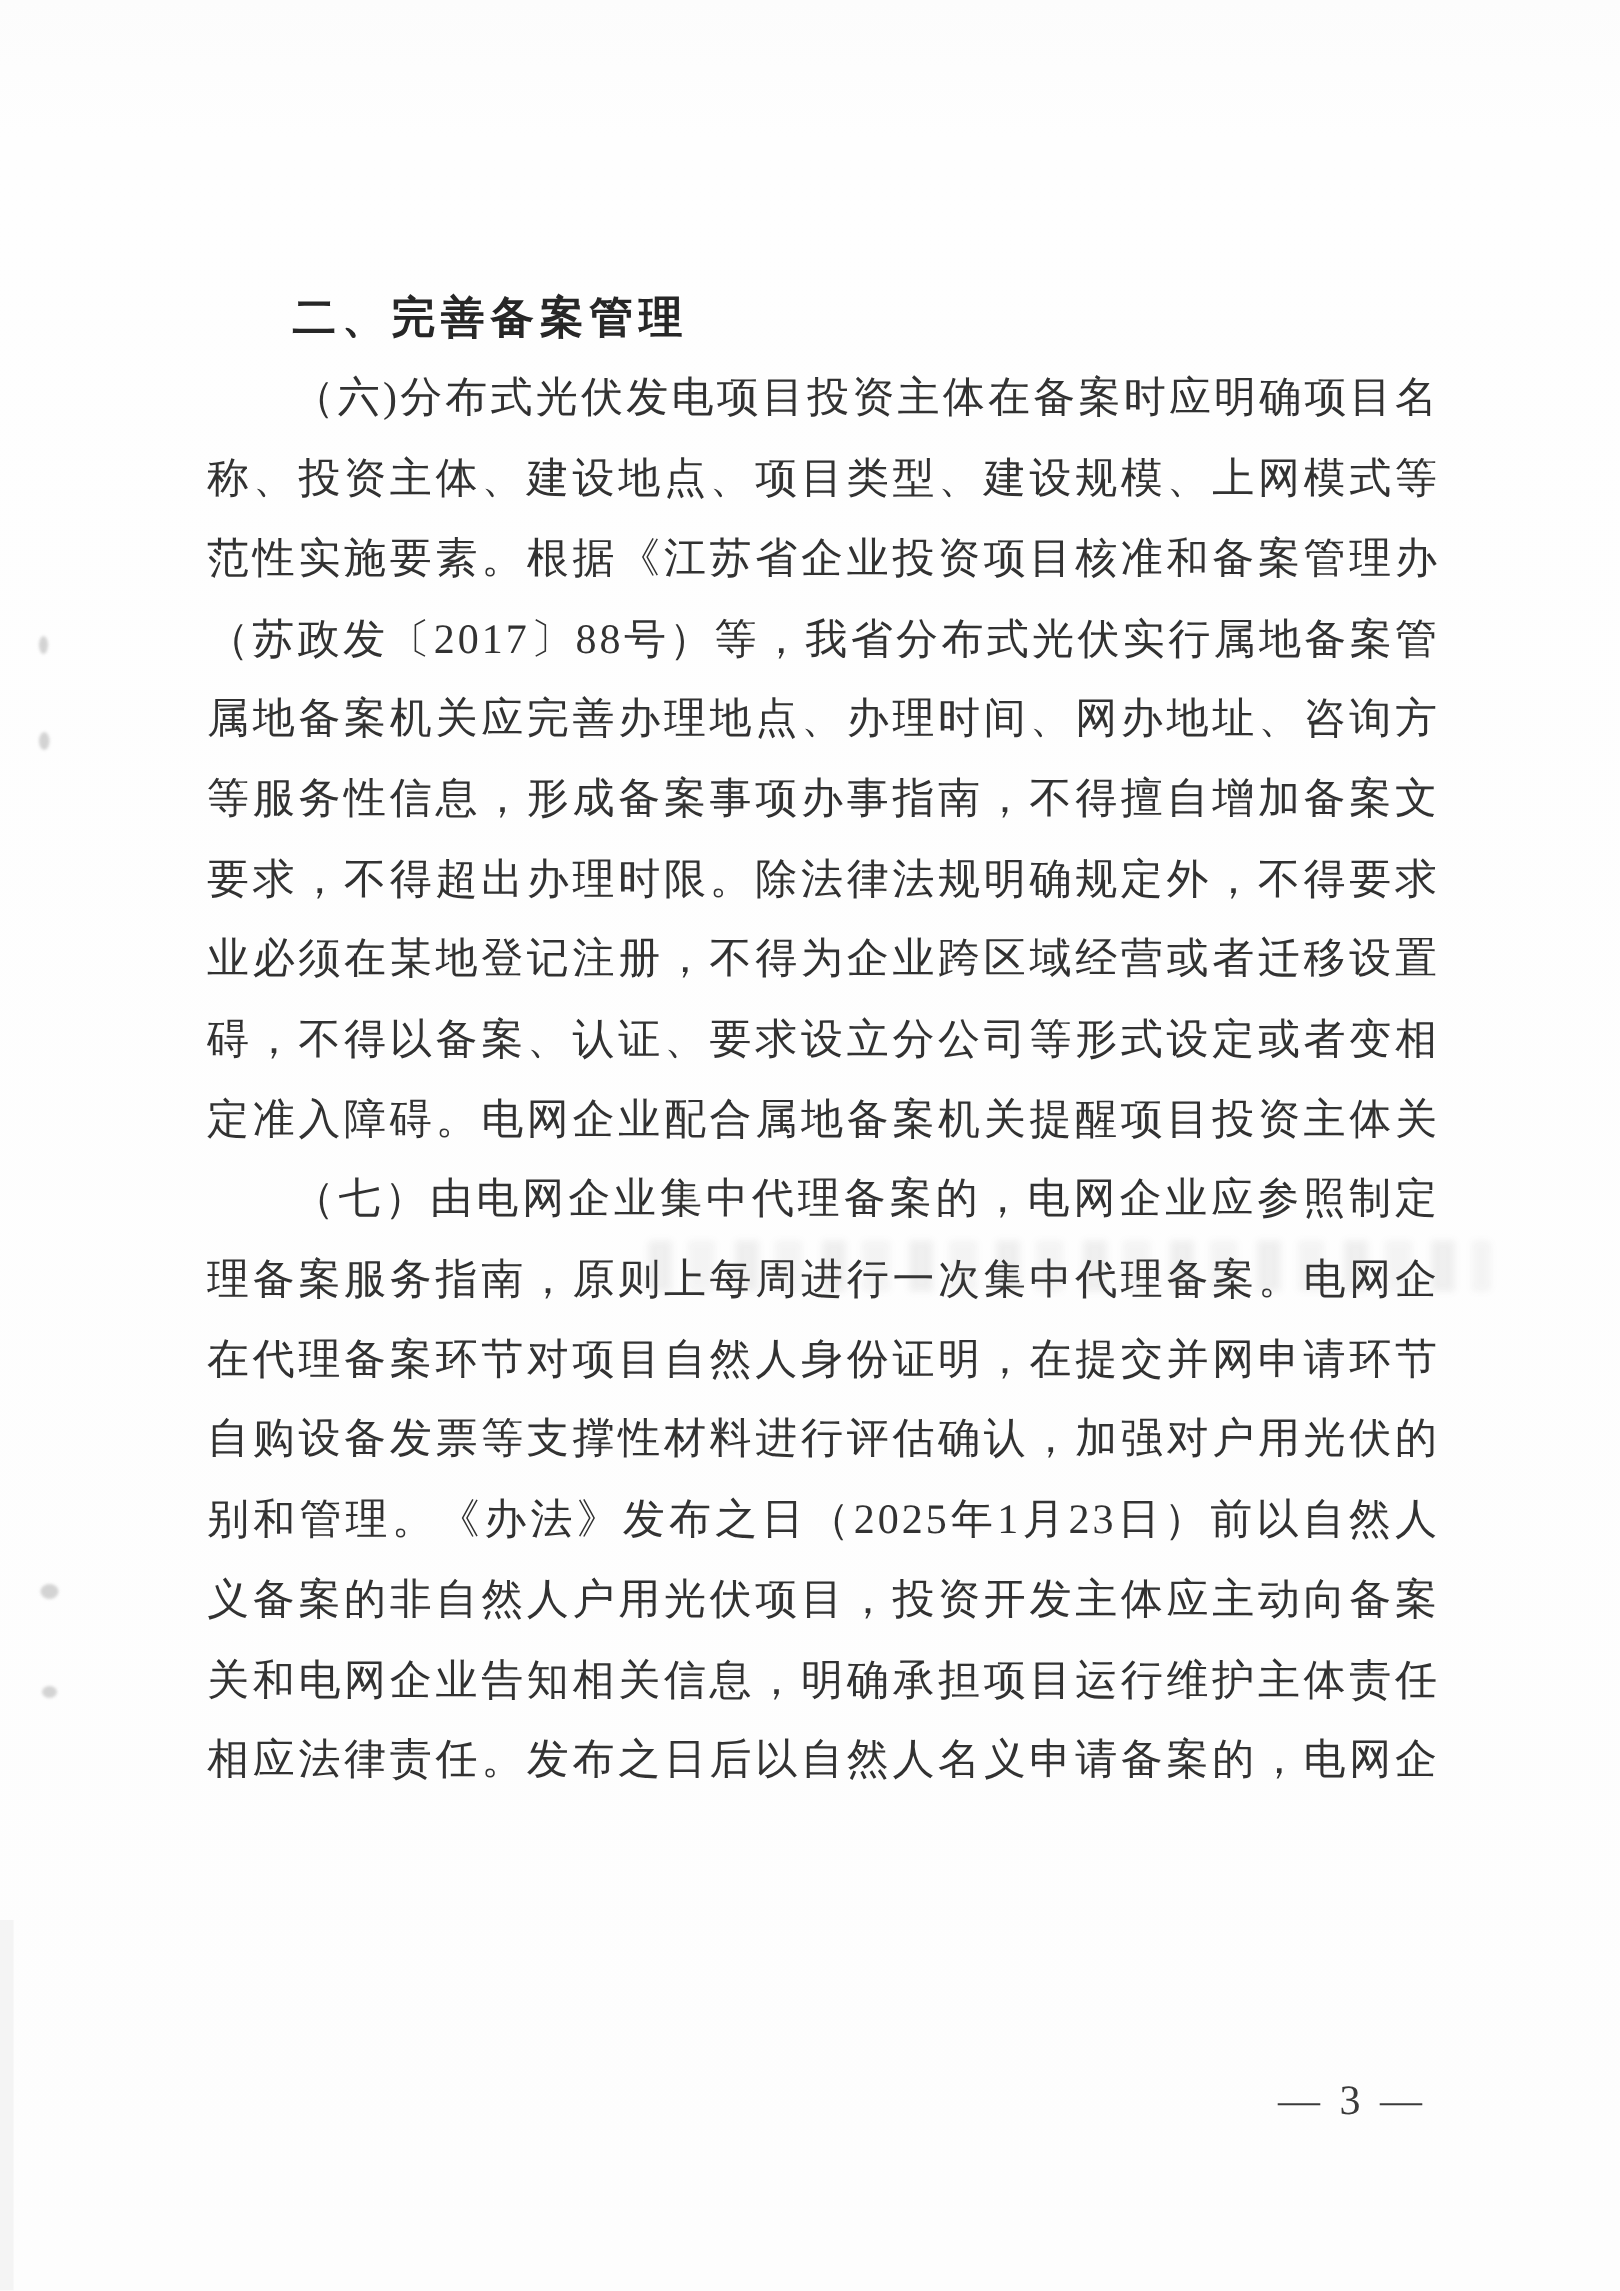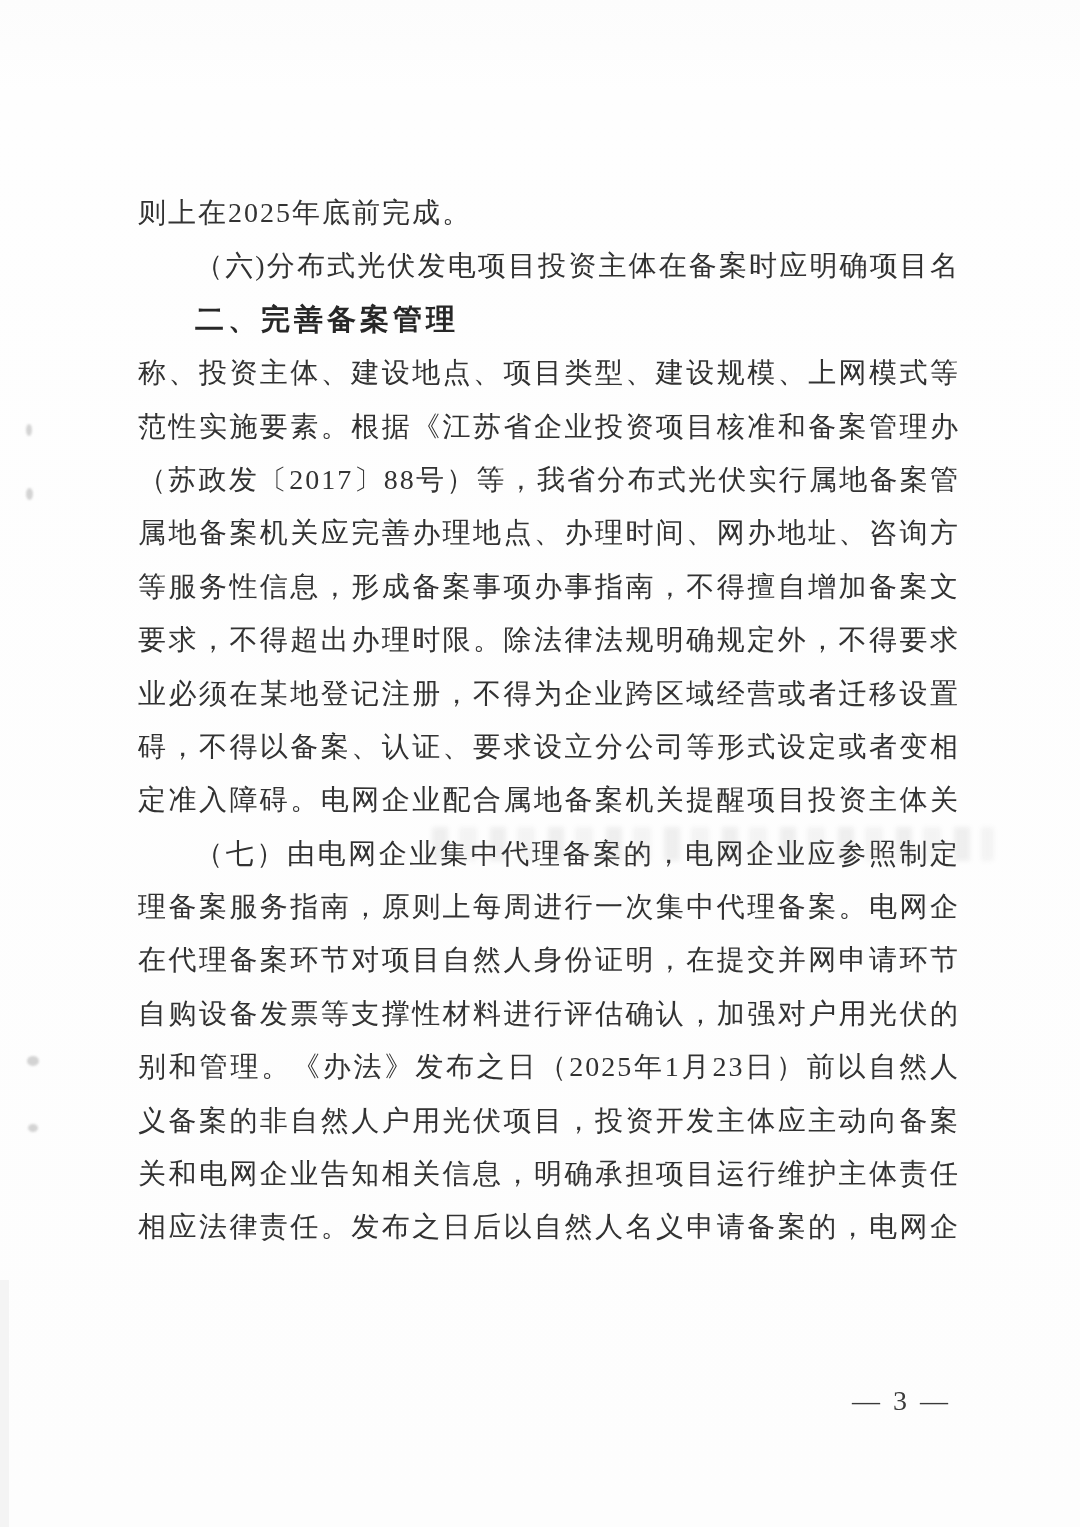--- a/index.html
+++ b/index.html
@@ -101,24 +101,23 @@
     background: #efefef;
     opacity: 0.7;
   }
 </style>
 </head>
 <body>
 
 <div class="page">
 
   <div class="text-block">
-    <div class="line left-align">则上在2025年底前完成。</div>
+    <div class="line left-align heading indent">二、完善备案管理</div>
+
     <div class="line justify indent">（六)分布式光伏发电项目投资主体在备案时应明确项目名</div>
-
-    <div class="line left-align heading indent">二、完善备案管理</div>
     <div class="line justify">称、投资主体、建设地点、项目类型、建设规模、上网模式等规</div>
     <div class="line justify">范性实施要素。根据《江苏省企业投资项目核准和备案管理办法》</div>
     <div class="line justify">（苏政发〔2017〕88号）等，我省分布式光伏实行属地备案管理，</div>
     <div class="line justify">属地备案机关应完善办理地点、办理时间、网办地址、咨询方式</div>
     <div class="line justify">等服务性信息，形成备案事项办事指南，不得擅自增加备案文件</div>
     <div class="line justify">要求，不得超出办理时限。除法律法规明确规定外，不得要求企</div>
     <div class="line justify">业必须在某地登记注册，不得为企业跨区域经营或者迁移设置障</div>
     <div class="line justify">碍，不得以备案、认证、要求设立分公司等形式设定或者变相设</div>
     <div class="line justify">定准入障碍。电网企业配合属地备案机关提醒项目投资主体关注</div>
 

